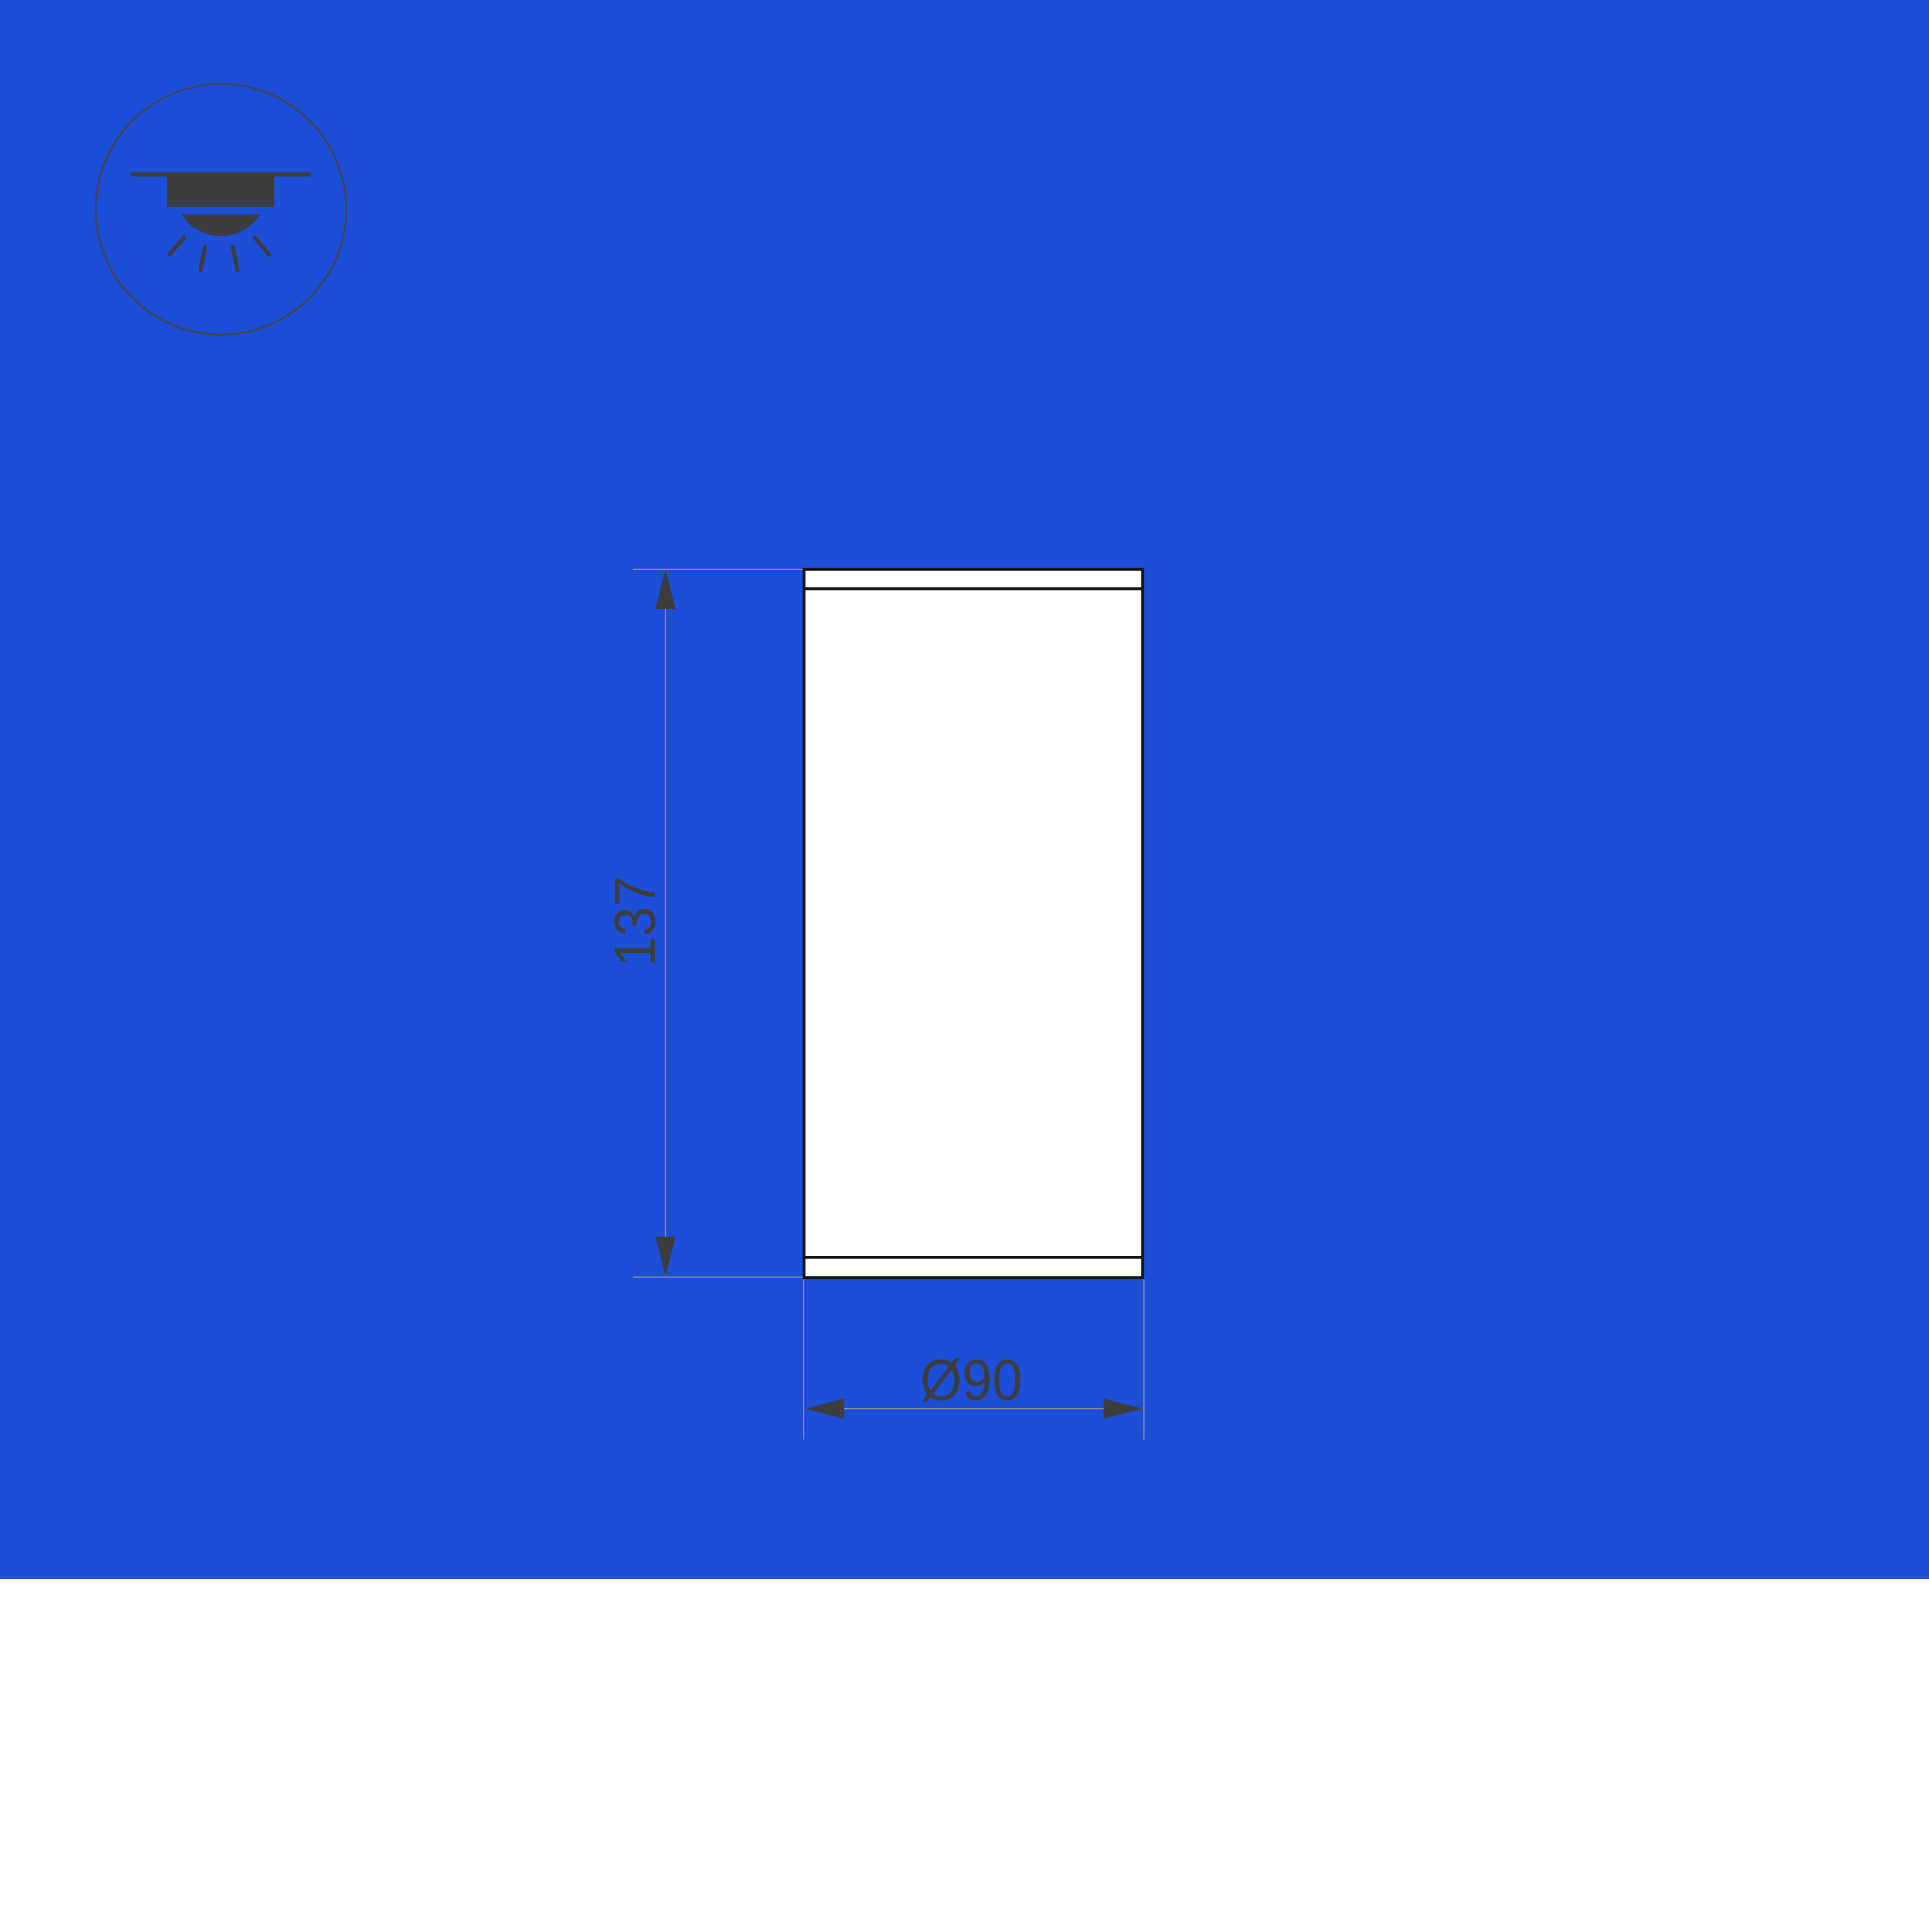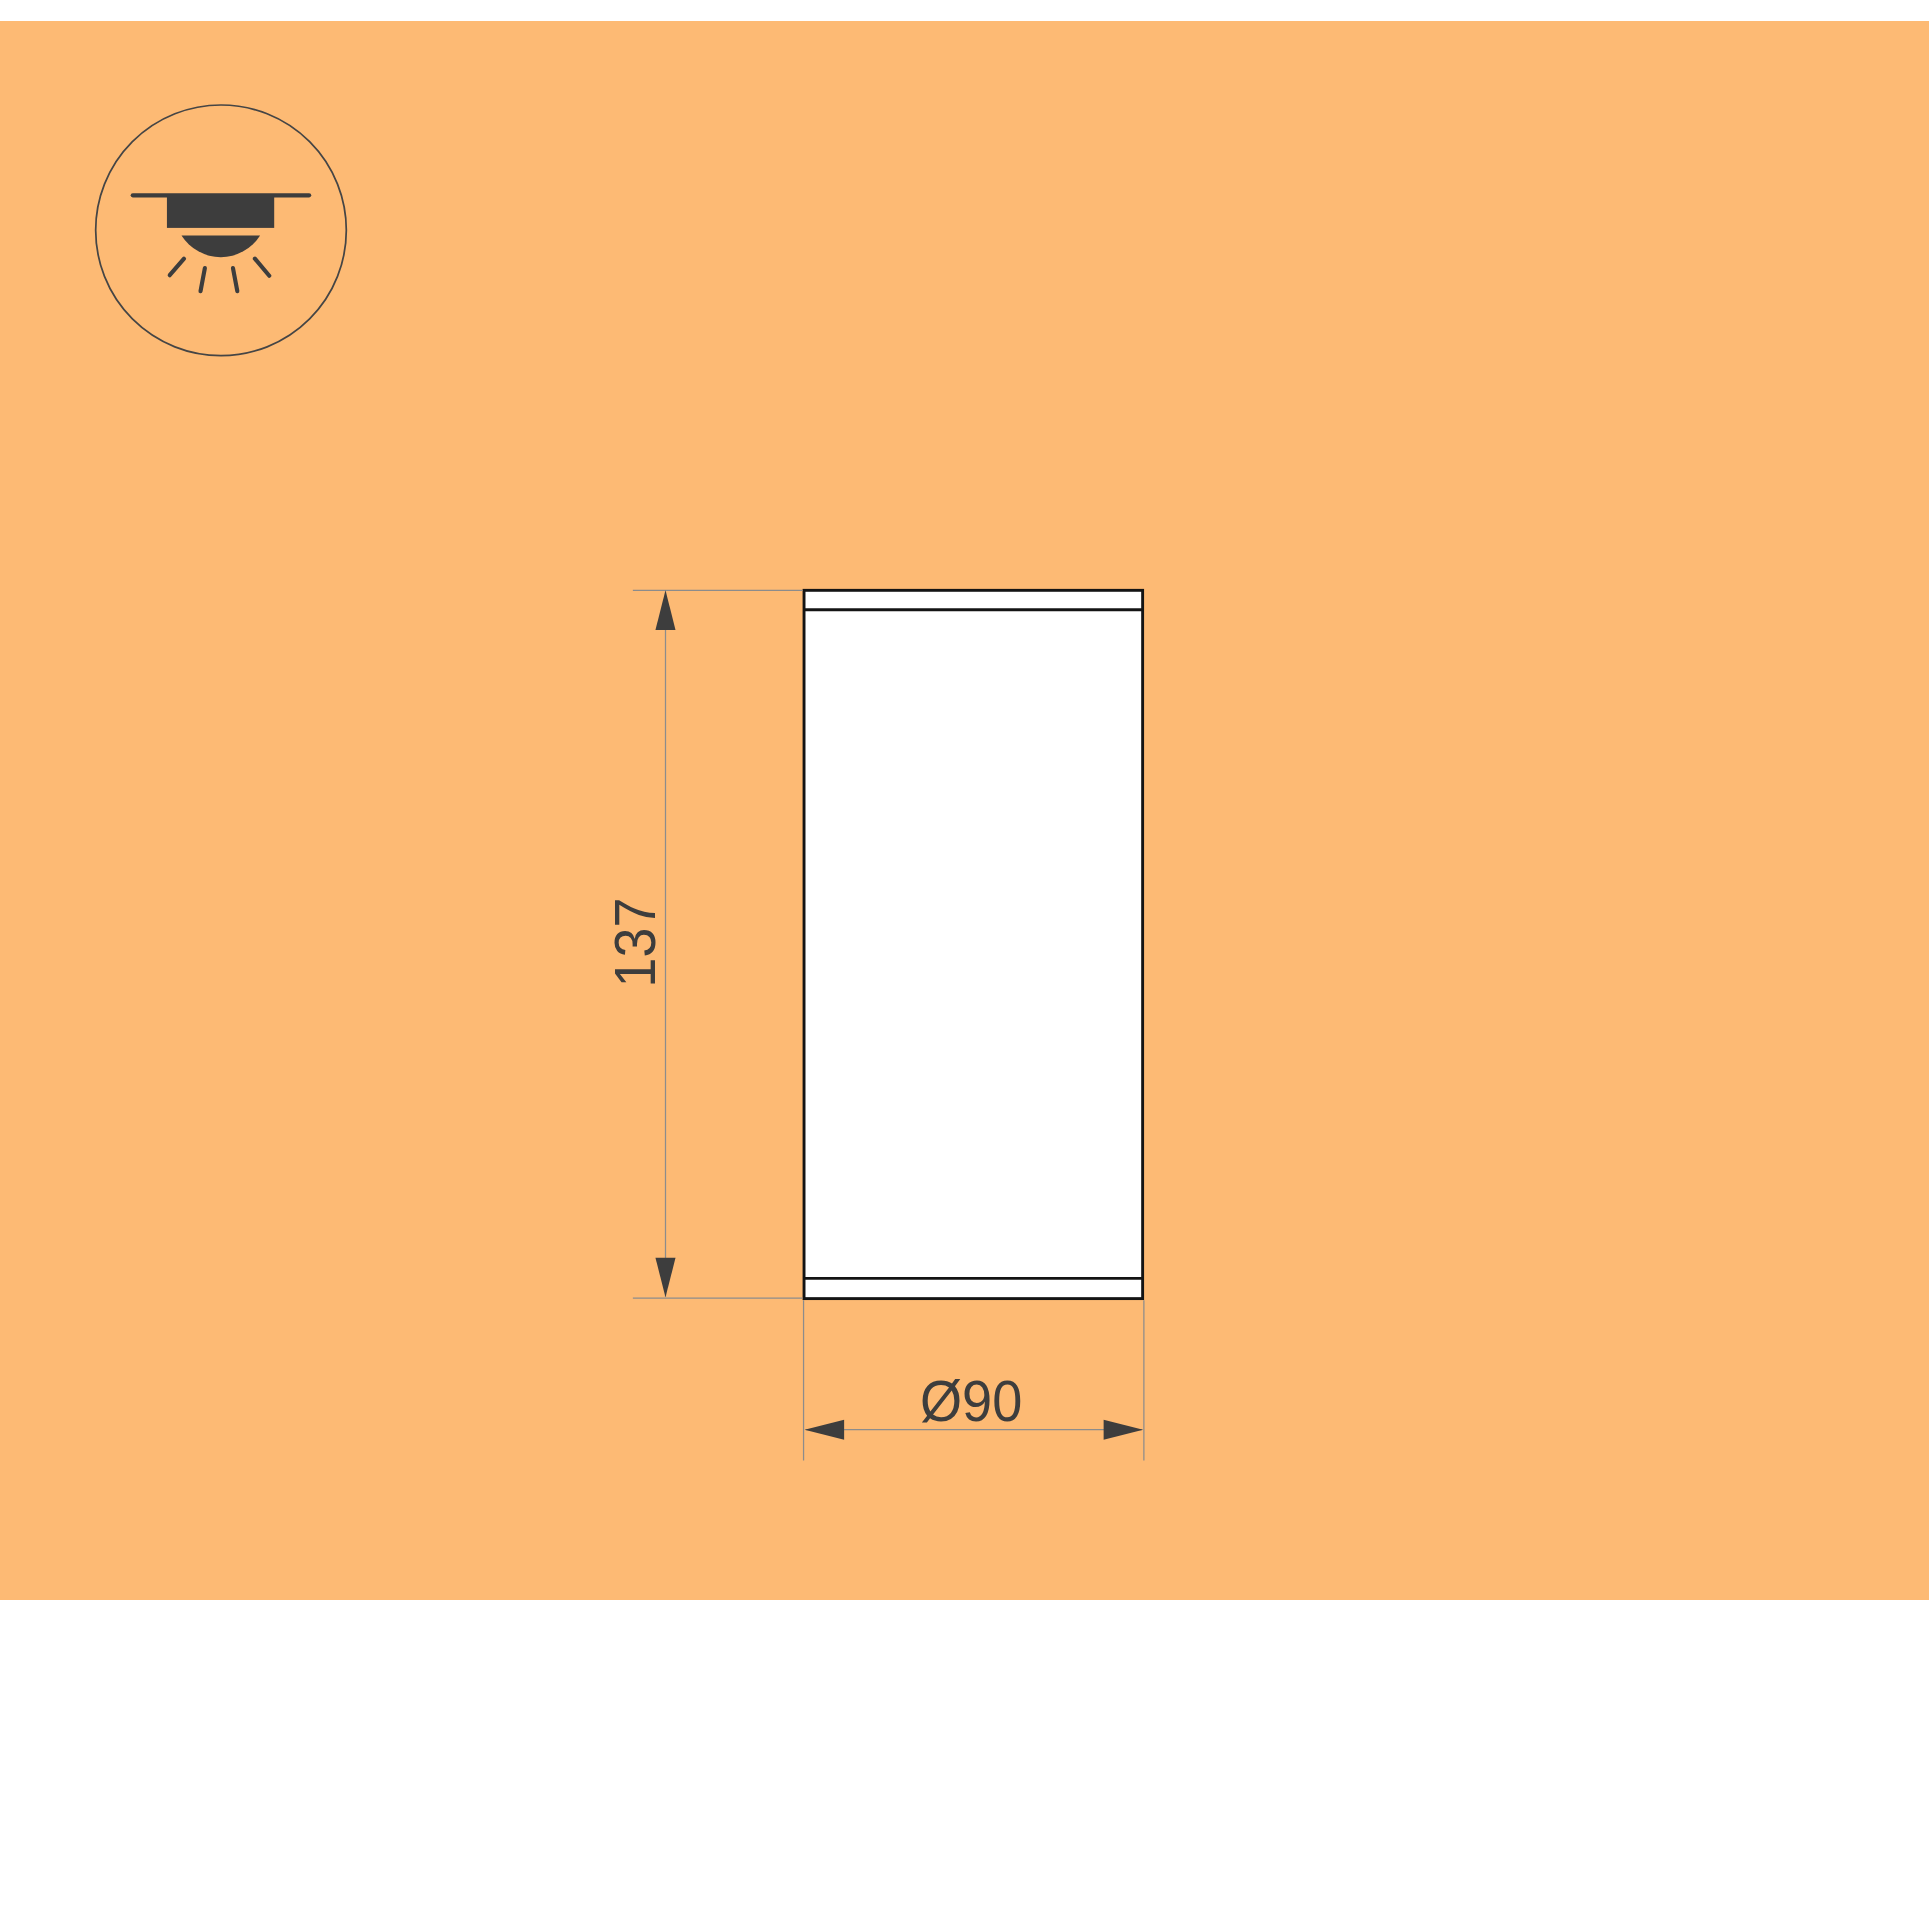--- a/index.html
+++ b/index.html
@@ -1,16 +1,16 @@
 <!DOCTYPE html>
 <html><head>
 <meta charset="utf-8">
 <style>
   html,body{margin:0;padding:0;background:#ffffff;}
-  .page{position:relative;width:1929px;height:1579px;background:#fdba74;overflow:hidden;margin-top:21px;}
+  .page{position:relative;width:1929px;height:1579px;background:#1d4ed8;overflow:hidden;}
   svg{display:block;}
   text{font-family:"Liberation Sans", sans-serif;fill:#3d3d3d;}
 </style>
 </head>
 <body>
 <div class="page">
 <svg width="1929" height="1929" viewBox="0 0 1998 1998">
 
   <circle cx="228.9" cy="216.8" r="129.8" fill="none" stroke="#454545" stroke-width="1.8"></circle>
 

